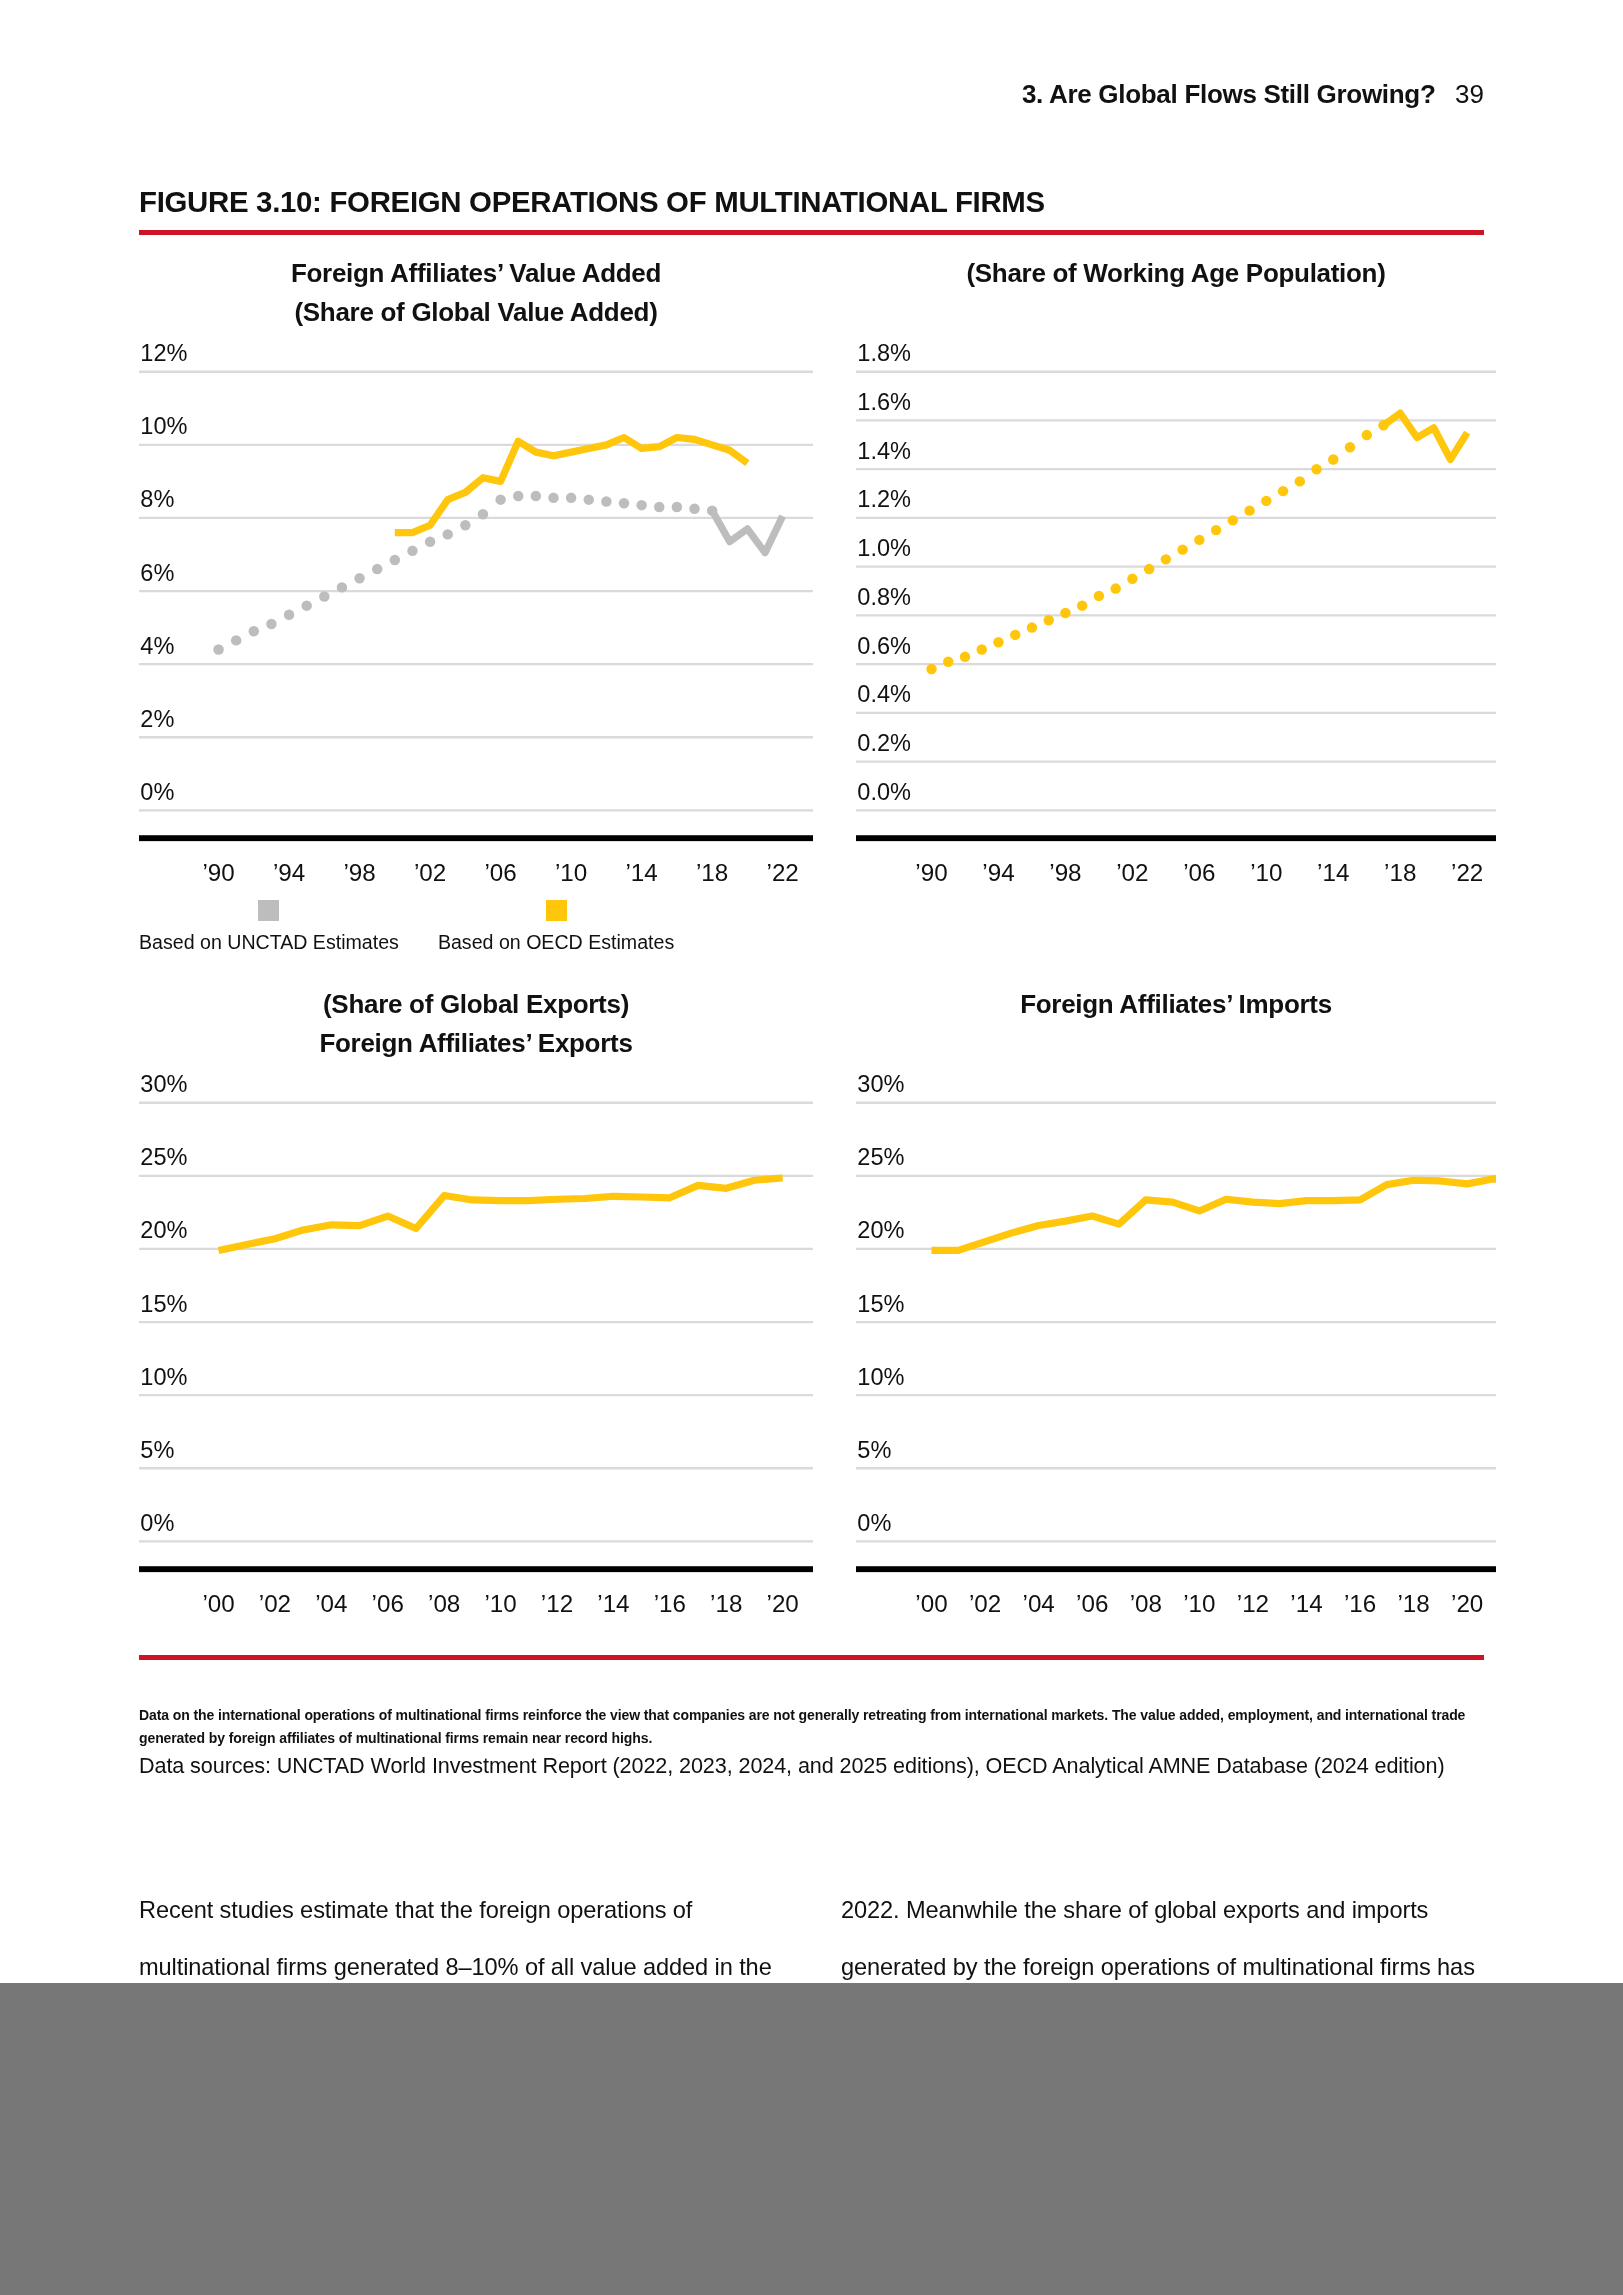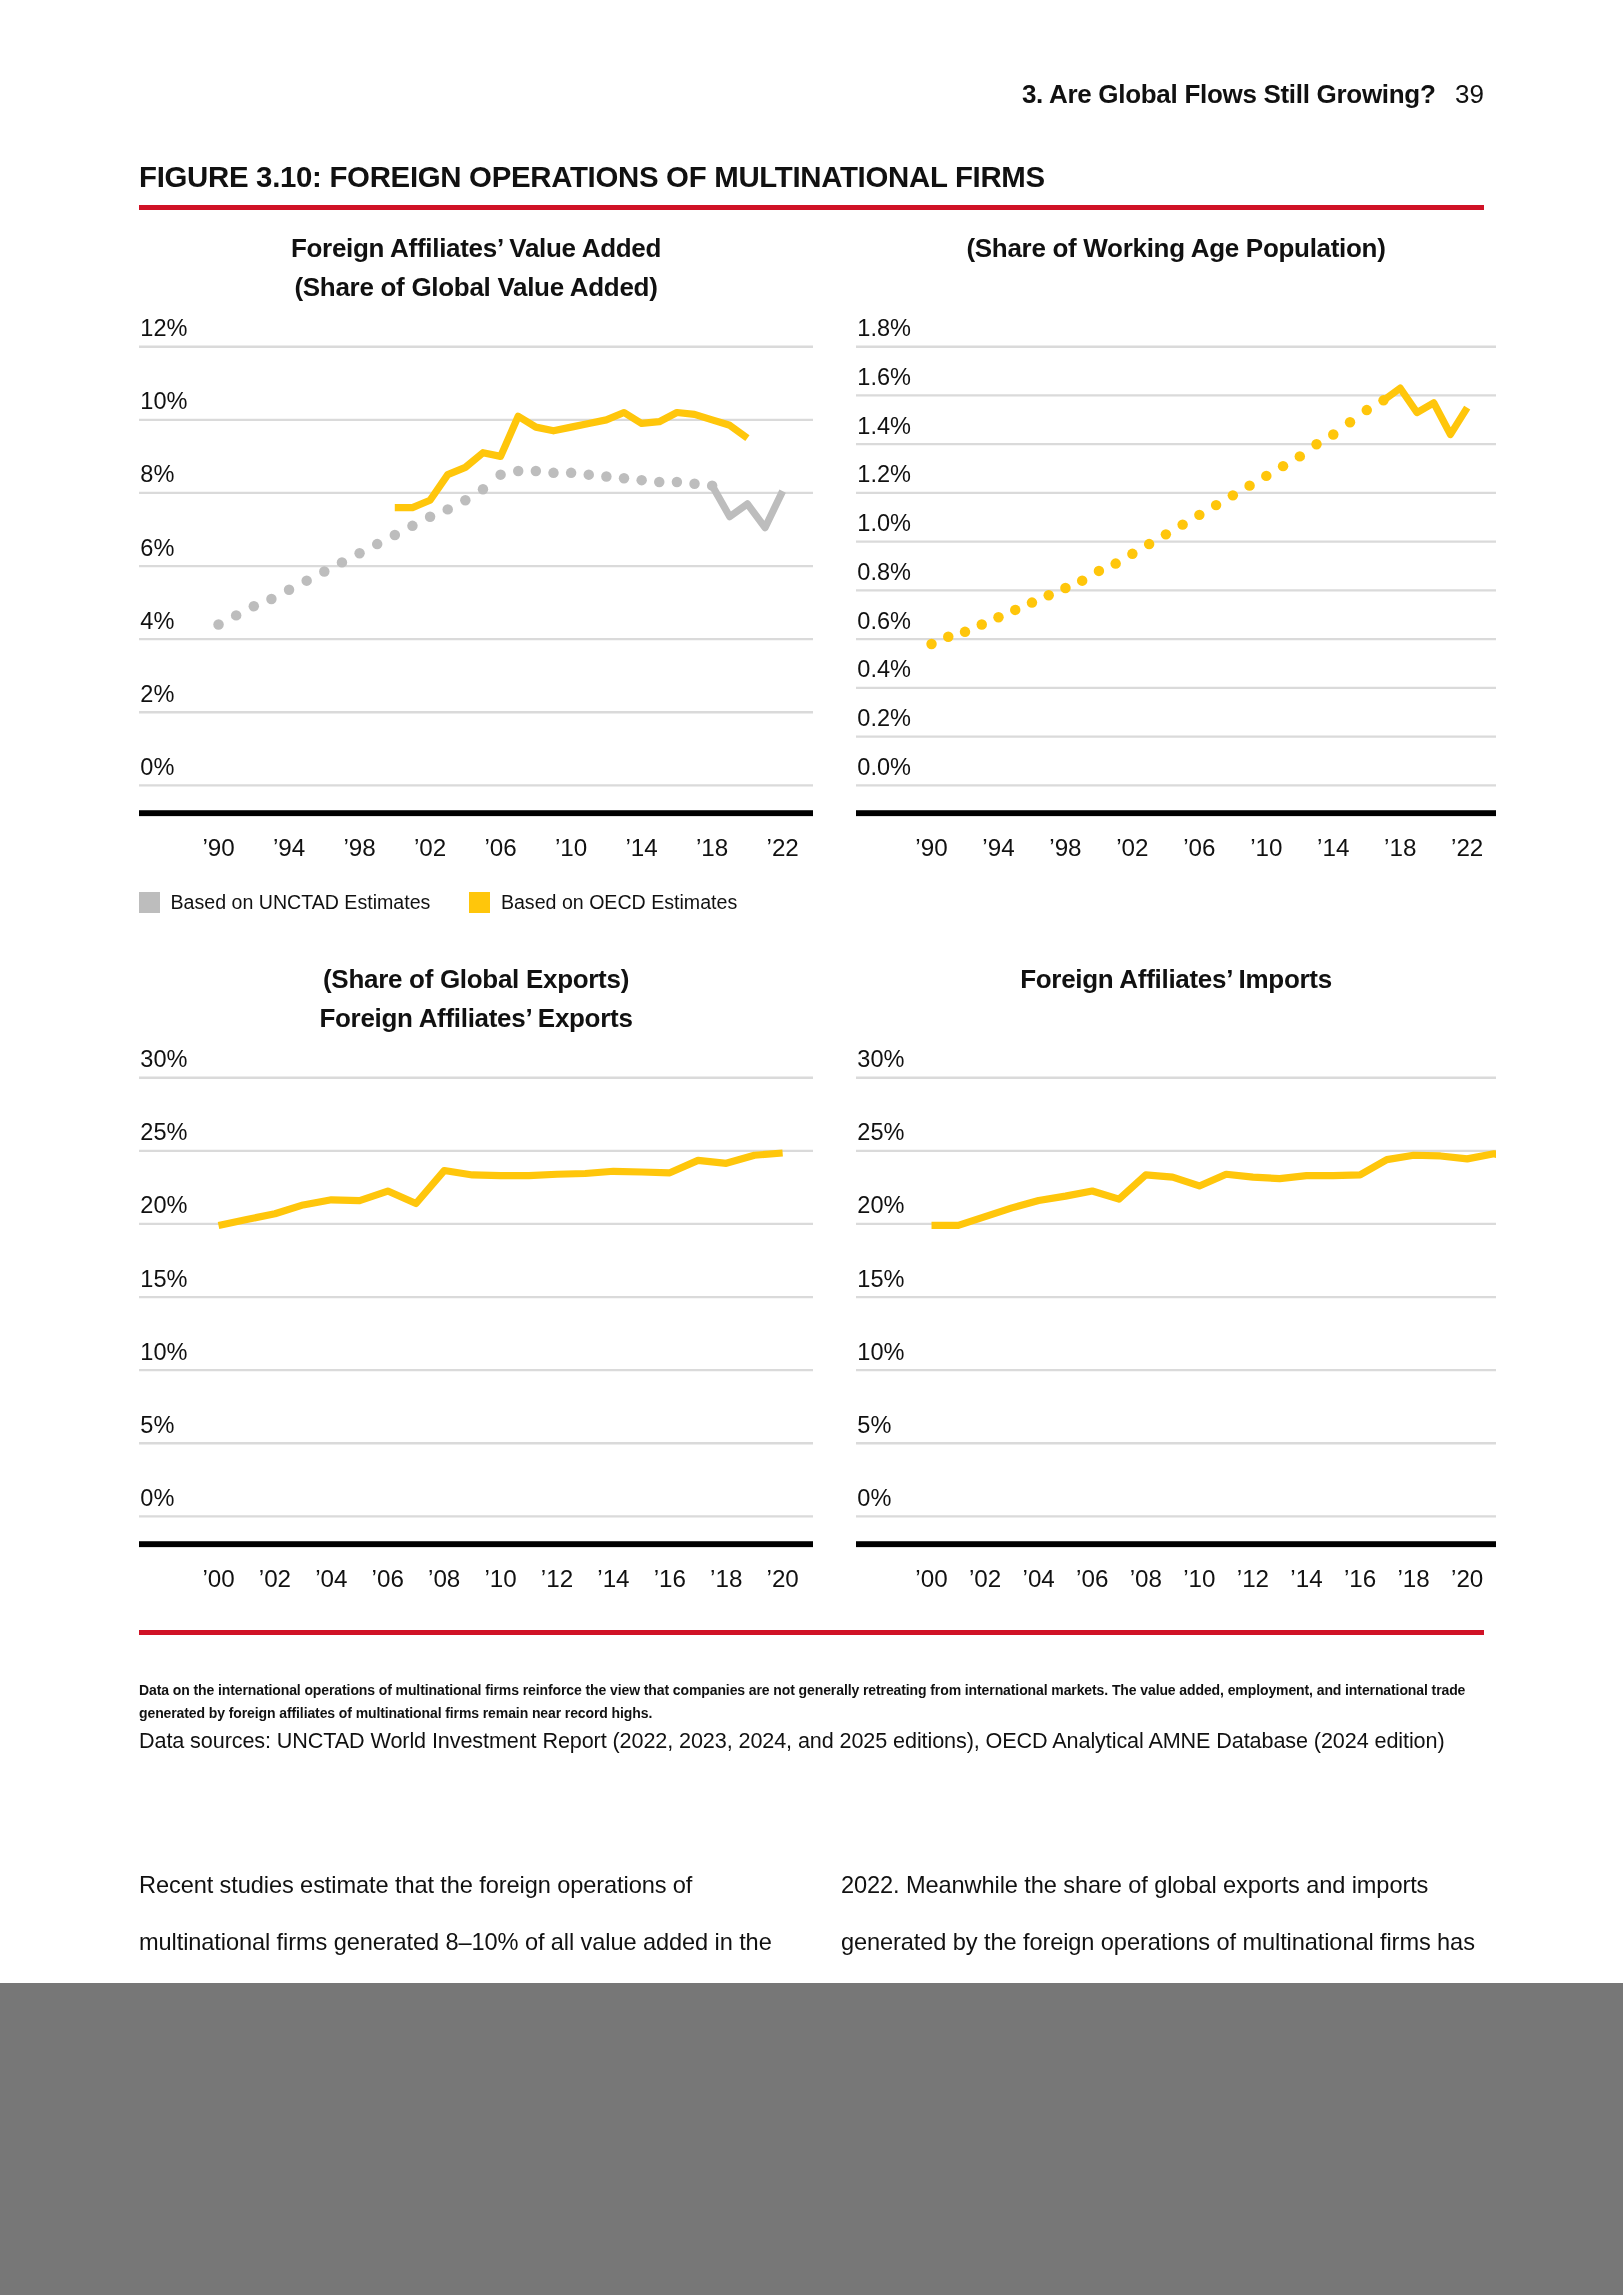--- a/index.html
+++ b/index.html
@@ -10,28 +10,28 @@
     box-sizing:border-box;
     padding:79px 139px 0 139px;
     font-family:"Liberation Sans", sans-serif;
     color:#111;
   }
   
   .header{display:flex;justify-content:flex-end;align-items:baseline;font-size:26px;}
   .header .htitle{font-weight:bold;letter-spacing:-0.3px;}
   .header .pageno{font-weight:normal;margin-left:19.6px;}
   
-  .fig-label{margin-top:50px;font-size:29.4px;font-weight:bold;letter-spacing:-0.3px;}
+  .fig-label{margin-top:75px;font-size:29.4px;font-weight:bold;letter-spacing:-0.3px;}
   .fig-rule{margin-top:10.5px;height:5.9px;width:100%;}
   
   .charts{display:grid;grid-template-columns:674px 640px;column-gap:43px;margin-top:19px;}
   .chart-title{font-size:26px;font-weight:bold;text-align:center;line-height:1.5;height:85px;letter-spacing:-0.3px;}
   svg.plot{display:block;width:100%;height:563px;}
   .legend{grid-column:1 / 2;display:flex;align-items:center;gap:39px;margin-top:9.2px;height:31px;}
-  .legend-item{display:flex;align-items:center;gap:10.5px;font-size:19.6px;}
+  .legend-item{display:flex;align-items:center;gap:10.5px;font-size:19.6px;flex-direction:column;}
   .legend-swatch{width:21px;height:21px;display:inline-block;}
   .row2{margin-top:42px;}
   
   .cap-rule{margin-top:22px;height:5.9px;width:100%;}
   .caption{margin-top:44px;font-size:14px;font-weight:bold;line-height:1.6;letter-spacing:-0.1px;}
   .source{font-size:21.6px;font-weight:normal;line-height:1.6;letter-spacing:-0.1px;}
   
   .cols{display:grid;grid-template-columns:1fr 1fr;column-gap:59px;margin-top:98px;}
   .col p{margin:0 0 59px 0;font-size:23.6px;line-height:2.42;letter-spacing:-0.1px;}
 </style>

